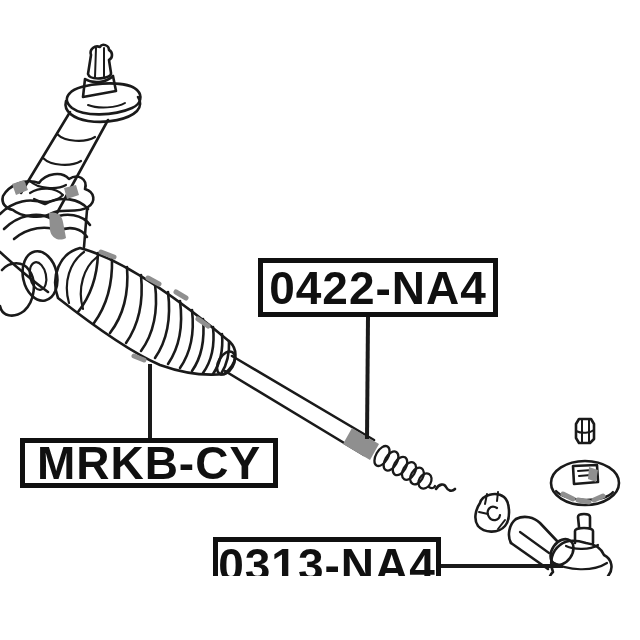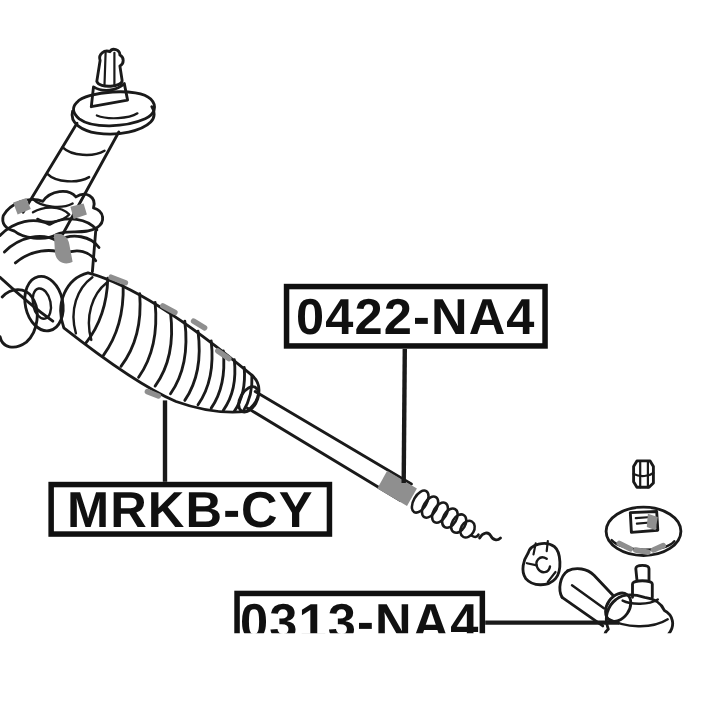--- a/index.html
+++ b/index.html
@@ -19,21 +19,21 @@
   .part-label{
     position:absolute;box-sizing:border-box;
     border:5px solid var(--label-border);background:var(--label-bg);
     display:flex;align-items:center;justify-content:center;
   }
   .part-label span{
     font-weight:700;font-size:46px;line-height:1;color:var(--label-text);
     letter-spacing:1px;white-space:nowrap;
   }
   .lbl-0422{left:258px;top:258px;width:240px;height:59px;}
-  .lbl-mrkb{left:20px; top:438px;width:258px;height:50px;margin-left:24px;}
+  .lbl-mrkb{left:20px; top:438px;width:258px;height:50px;}
   .lbl-0421{left:213px;top:537px;width:228px;height:56px;}
 </style>
 </head>
 <body>
 
 <div class="stage">
 
   <svg width="640" height="640" viewBox="0 0 640 640">
     <g fill="none" stroke="var(--line)" stroke-width="2.6" stroke-linecap="round" stroke-linejoin="round">
 

